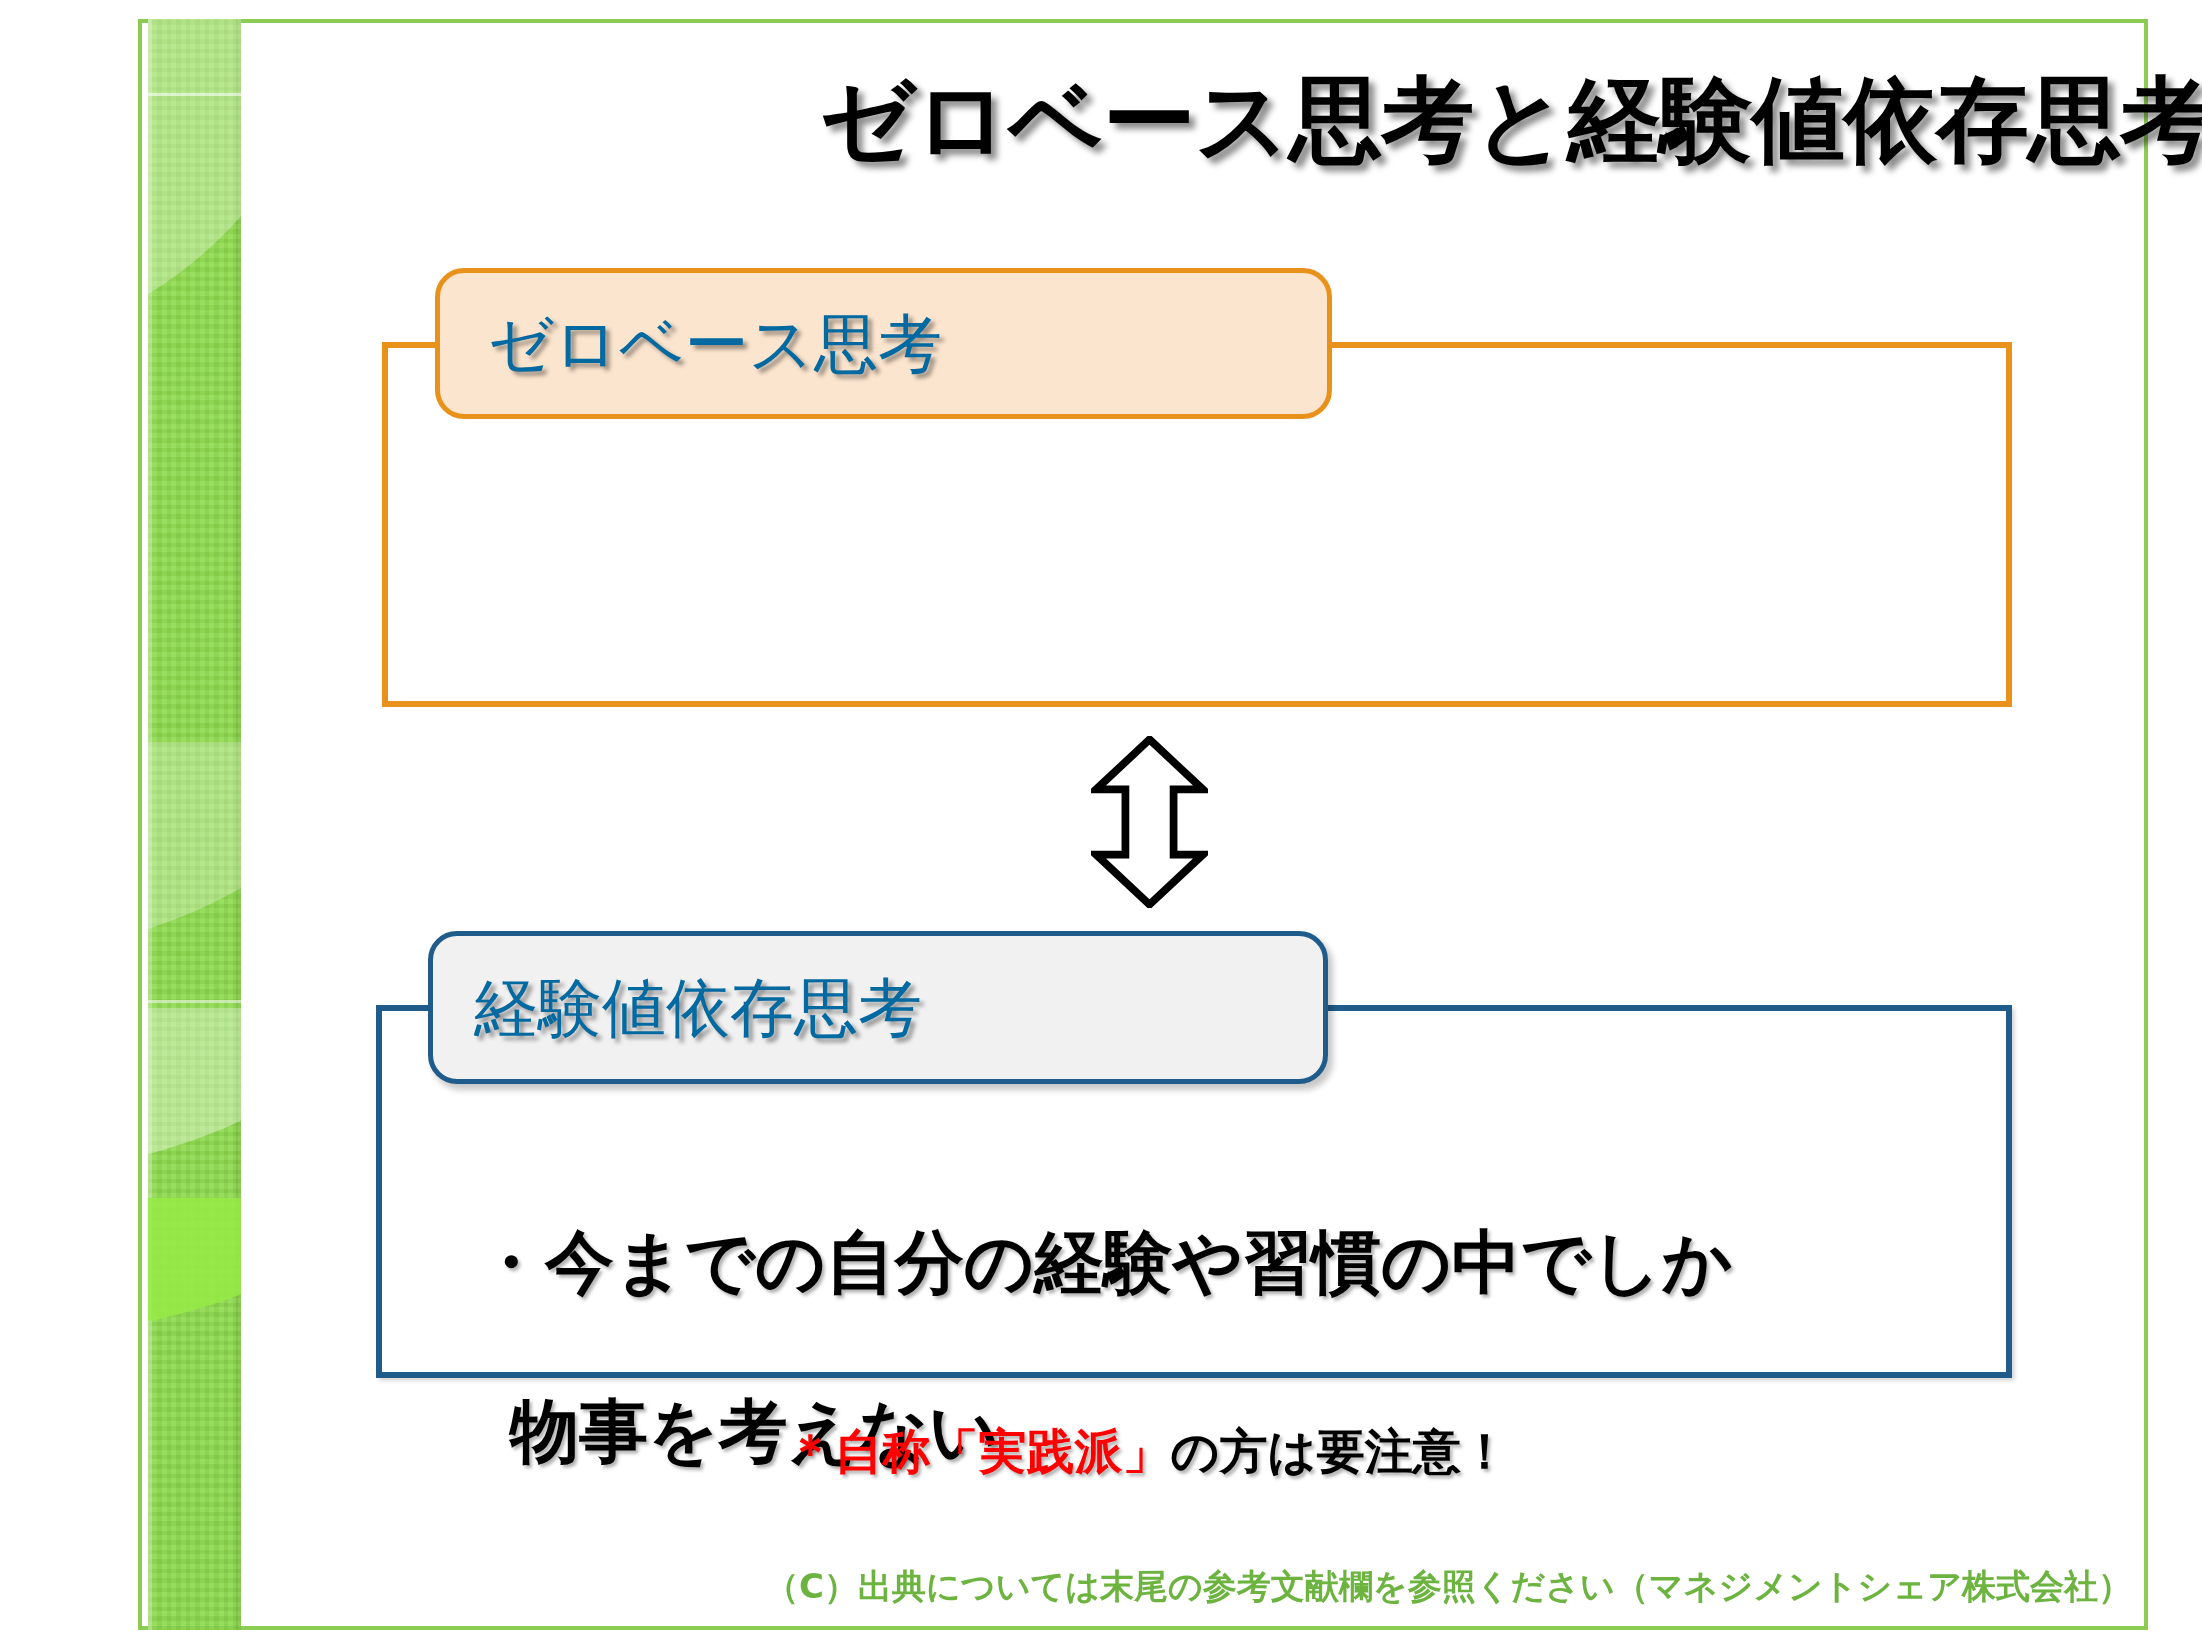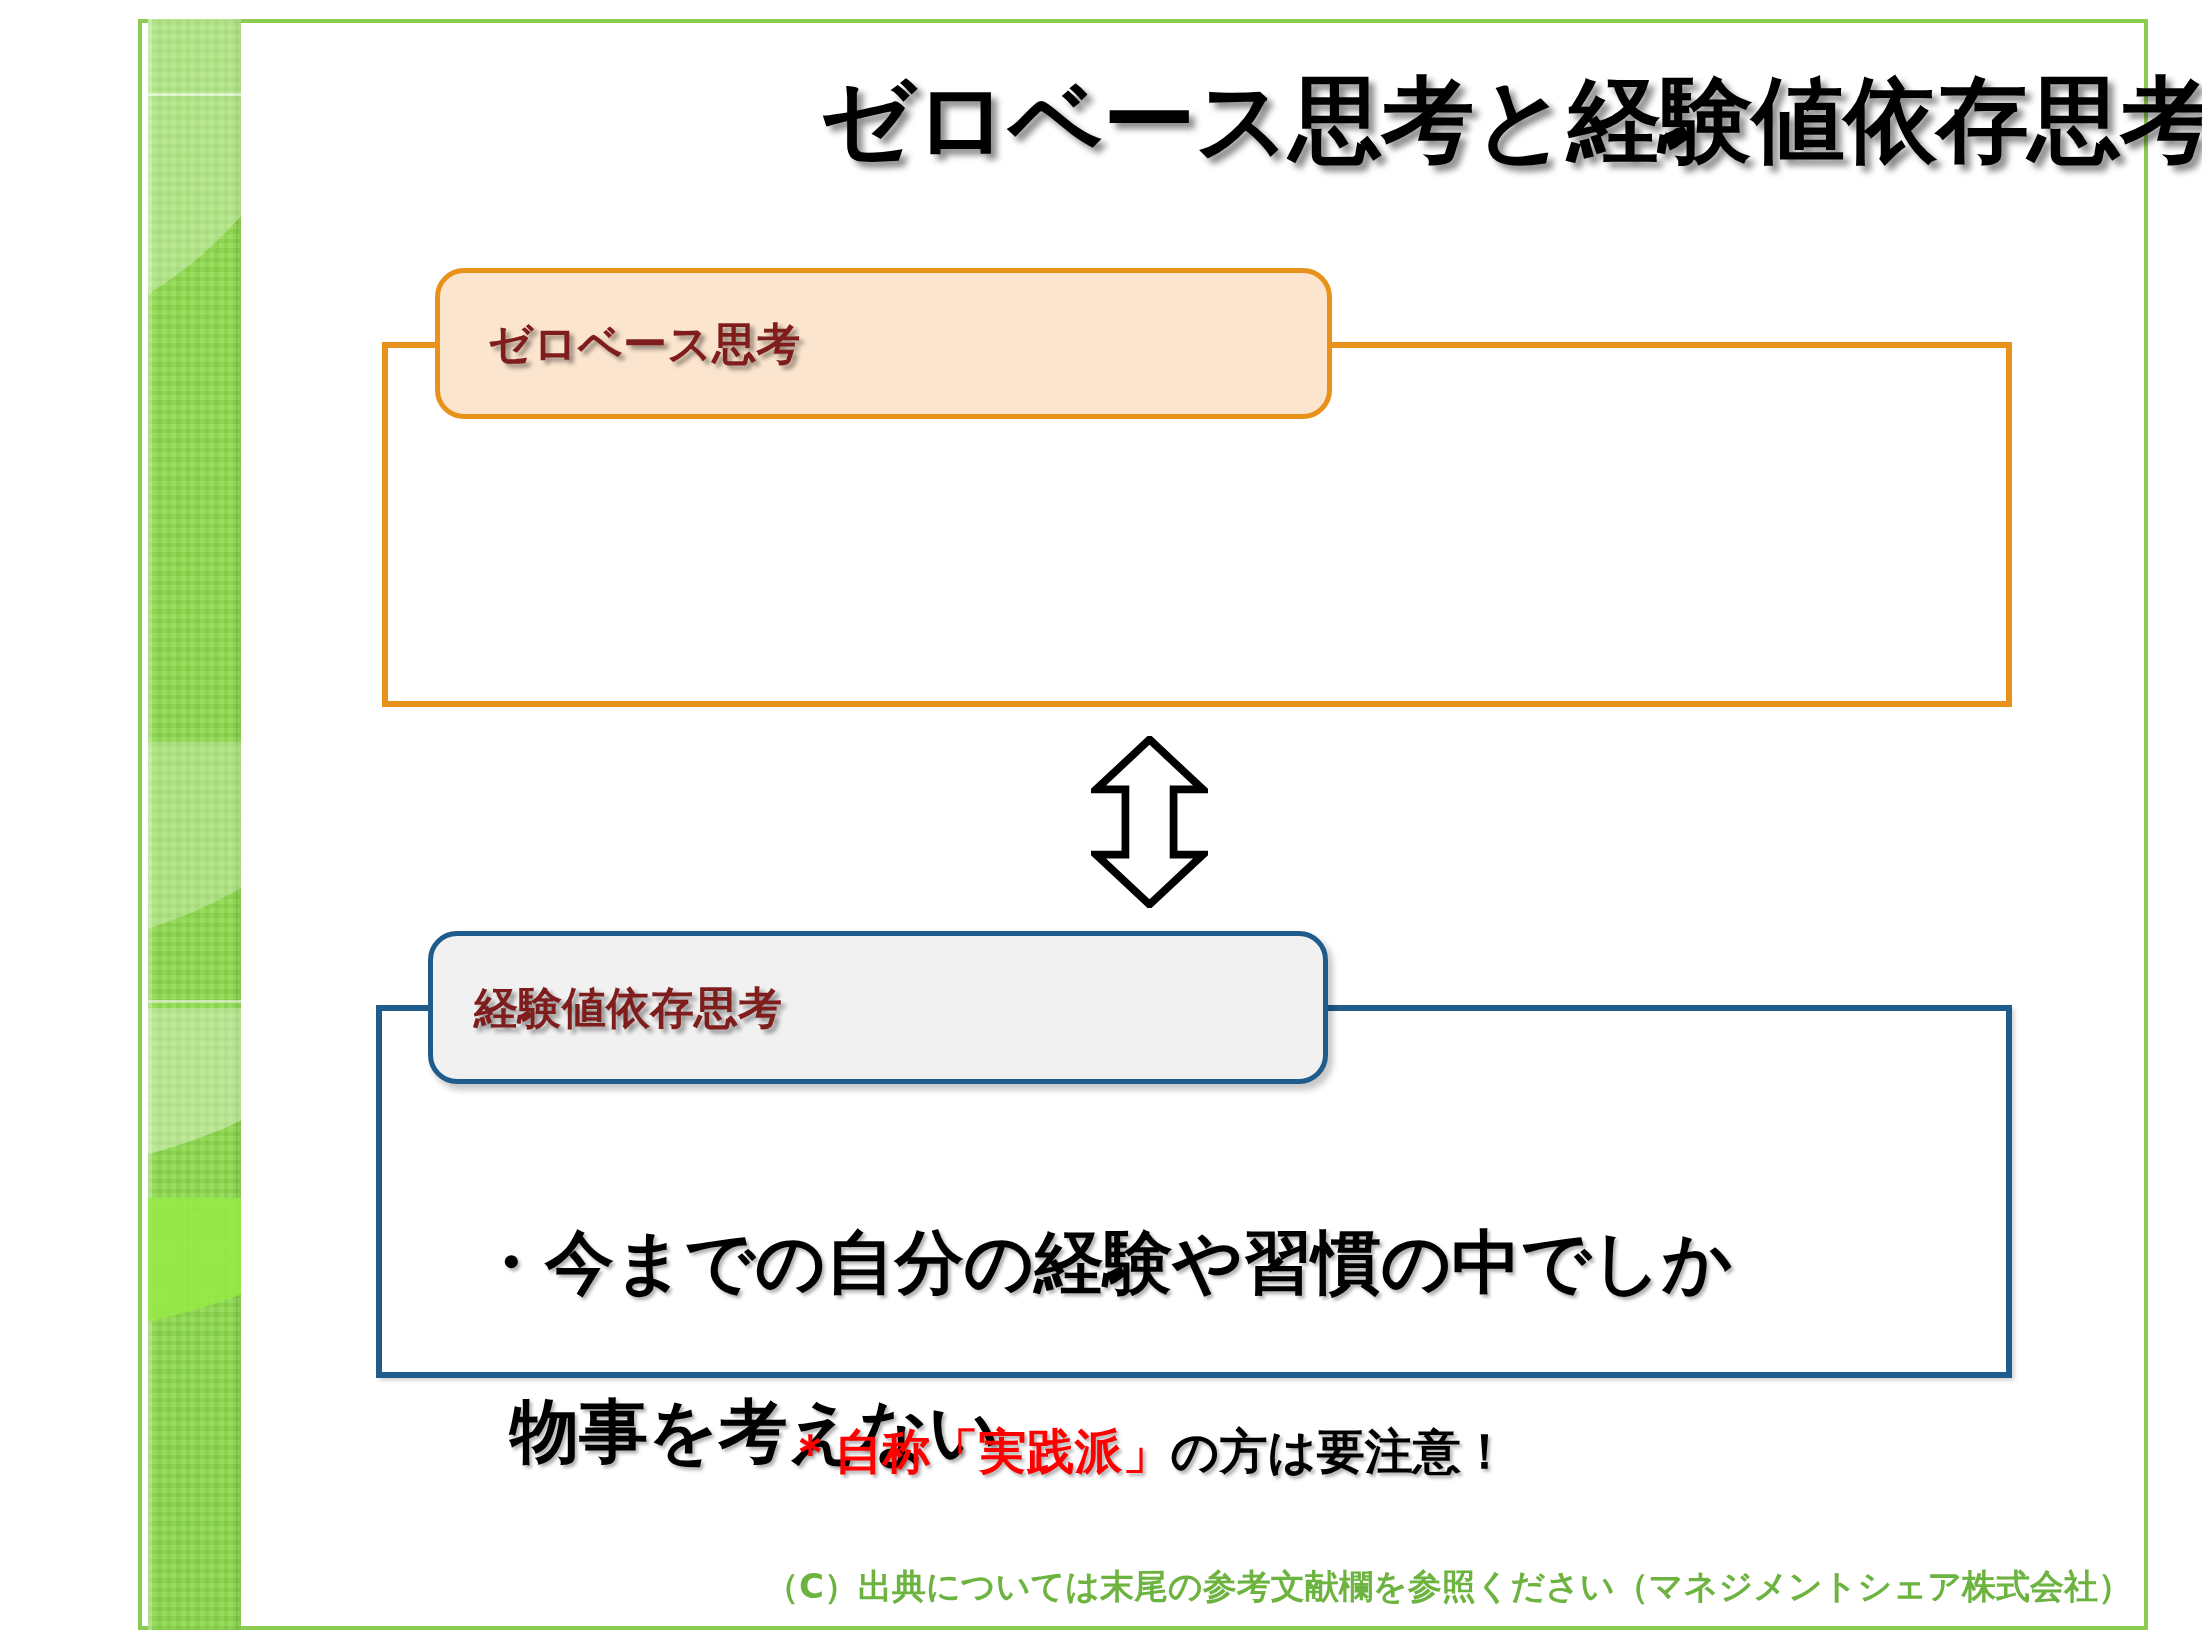--- a/index.html
+++ b/index.html
@@ -154,23 +154,23 @@
     left: 382px;
     top: 931px;
     width: 900px;
     height: 153px;
     background: #F1F1F1;
     border: 5.2px solid #1F5C8B;
     padding-left: 41px;
     box-shadow: 4.3px 5.2px 6px rgba(0,0,0,0.22);
   }
   .pill-label {
-    font-size: 44px;
-    font-weight: 700;
-    color: #7f1d1d;
+    font-size: 64px;
+    font-weight: 400;
+    color: #0369a1;
     line-height: 1;
     text-shadow: 4.3px 4.3px 4.3px rgba(0,0,0,0.40);
     white-space: nowrap;
   }
 
   
   .body-text {
     position: absolute;
     font-size: 69px;
     font-weight: 700;

